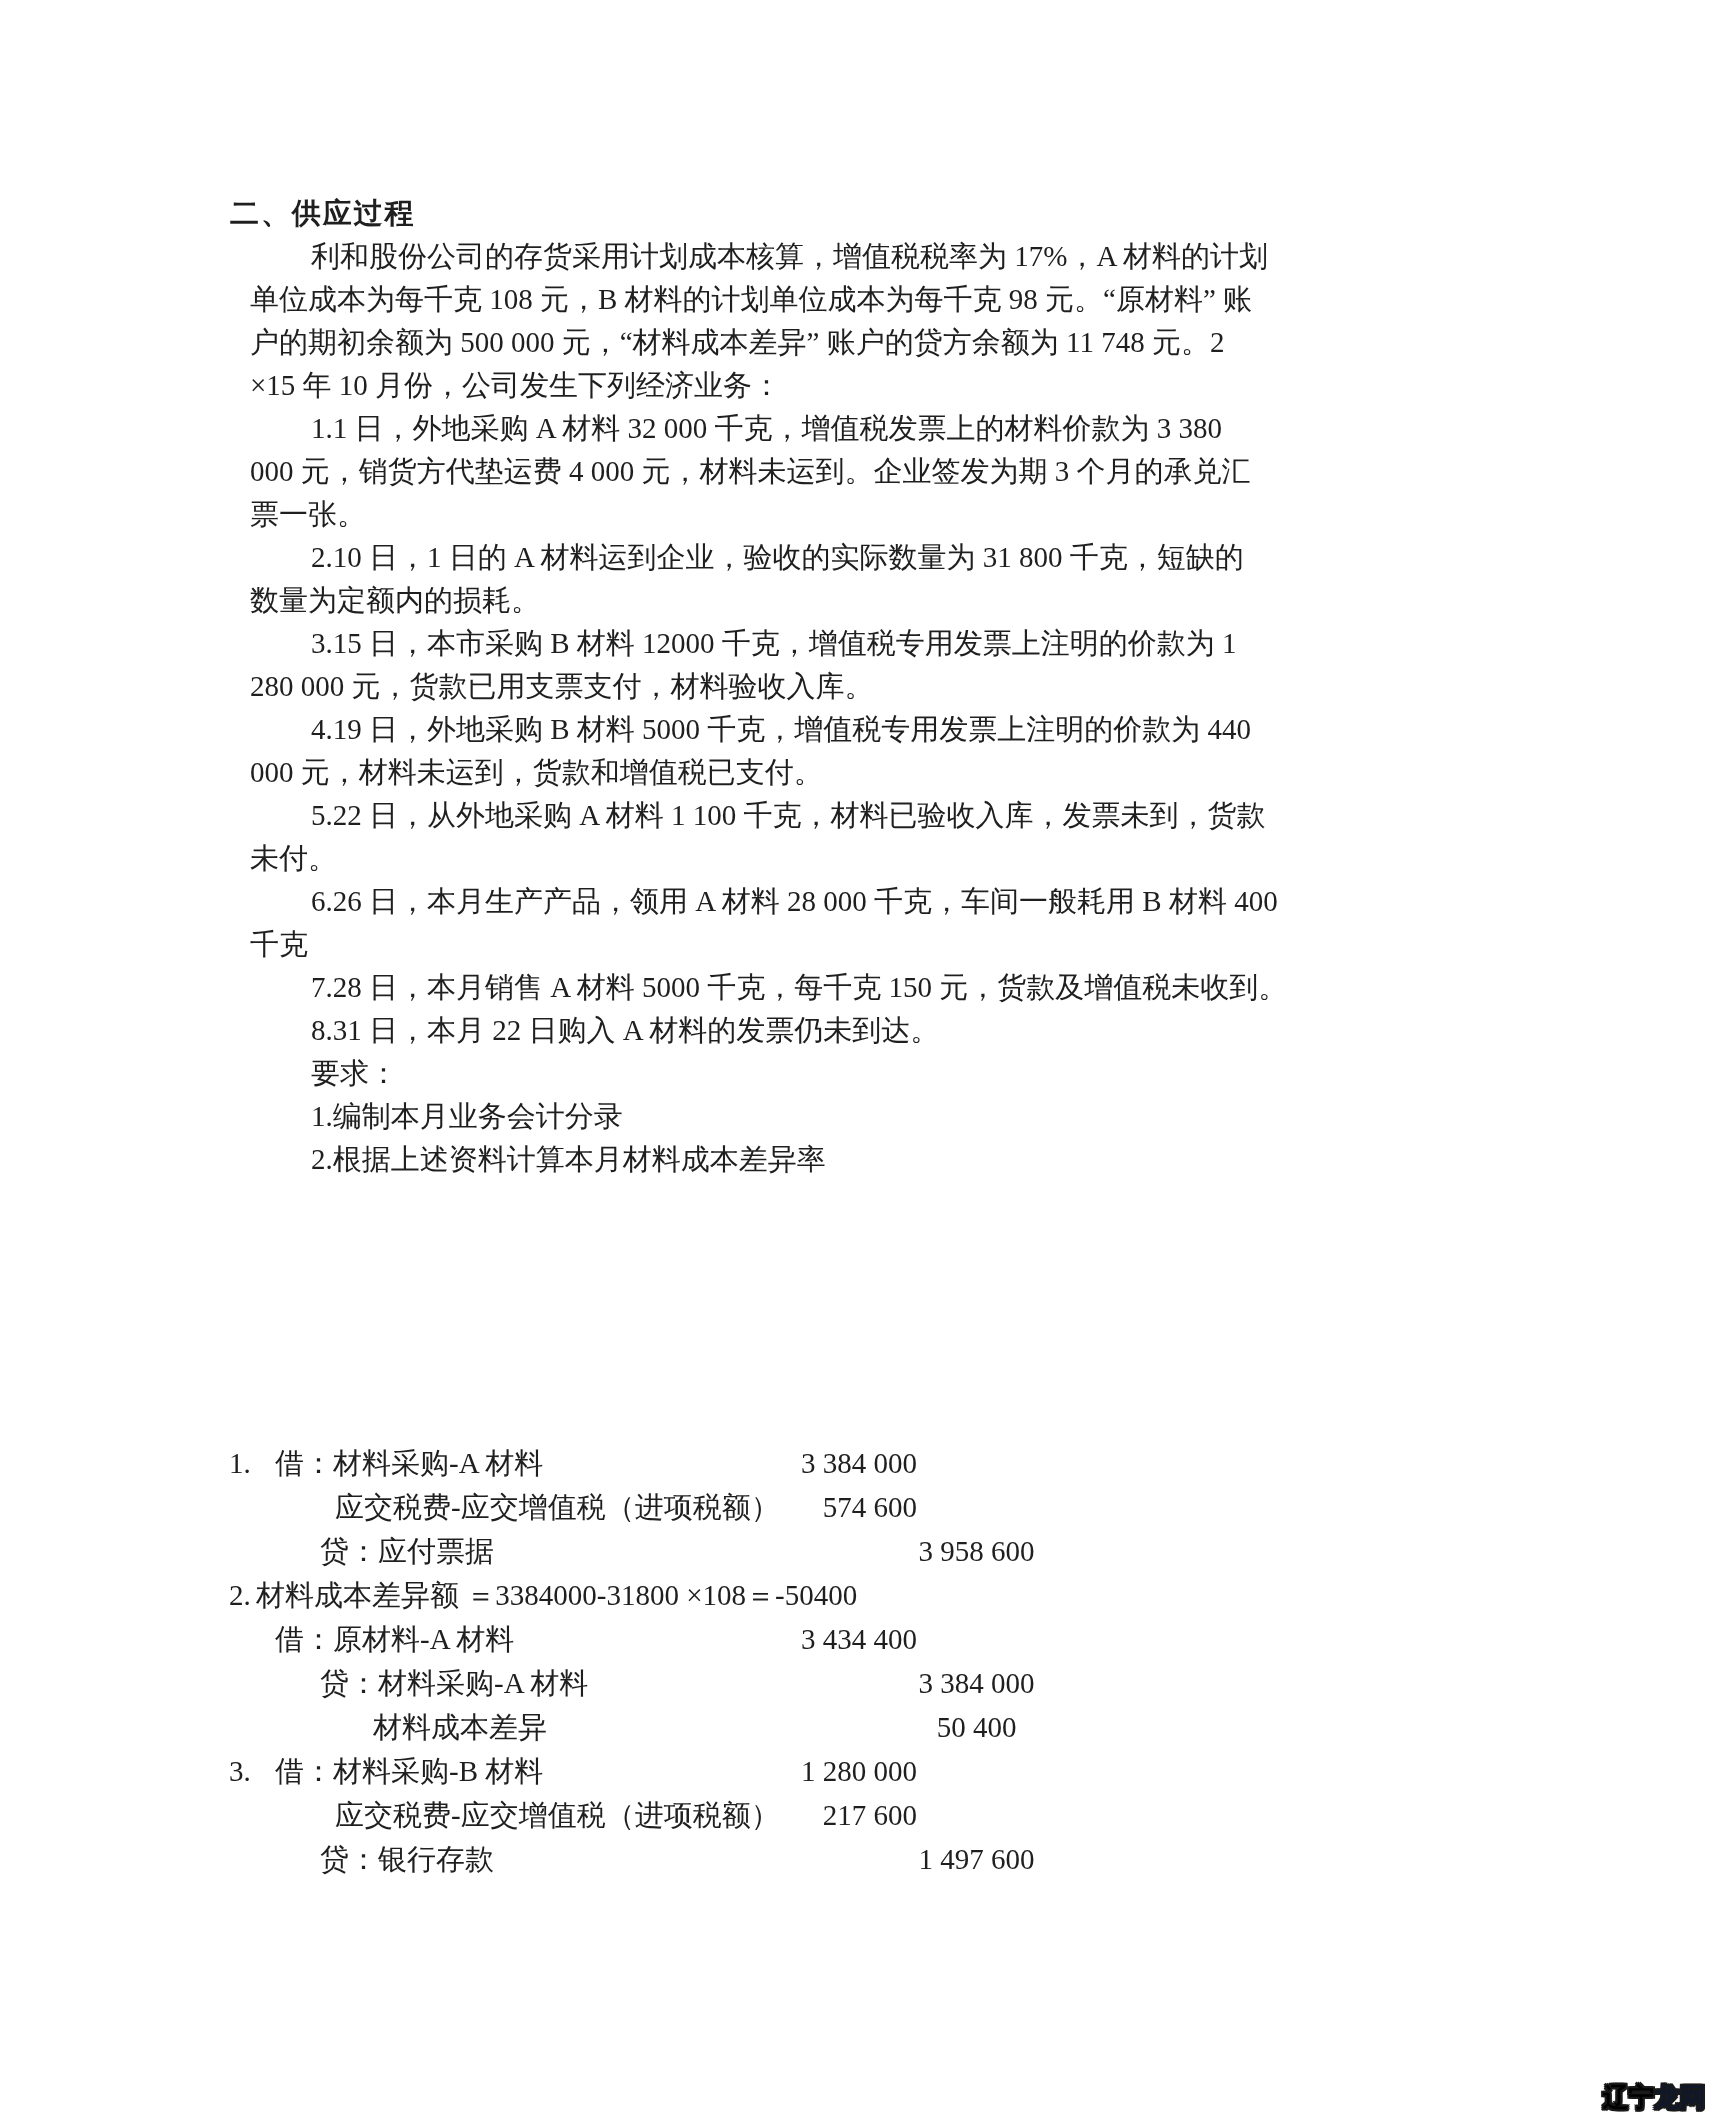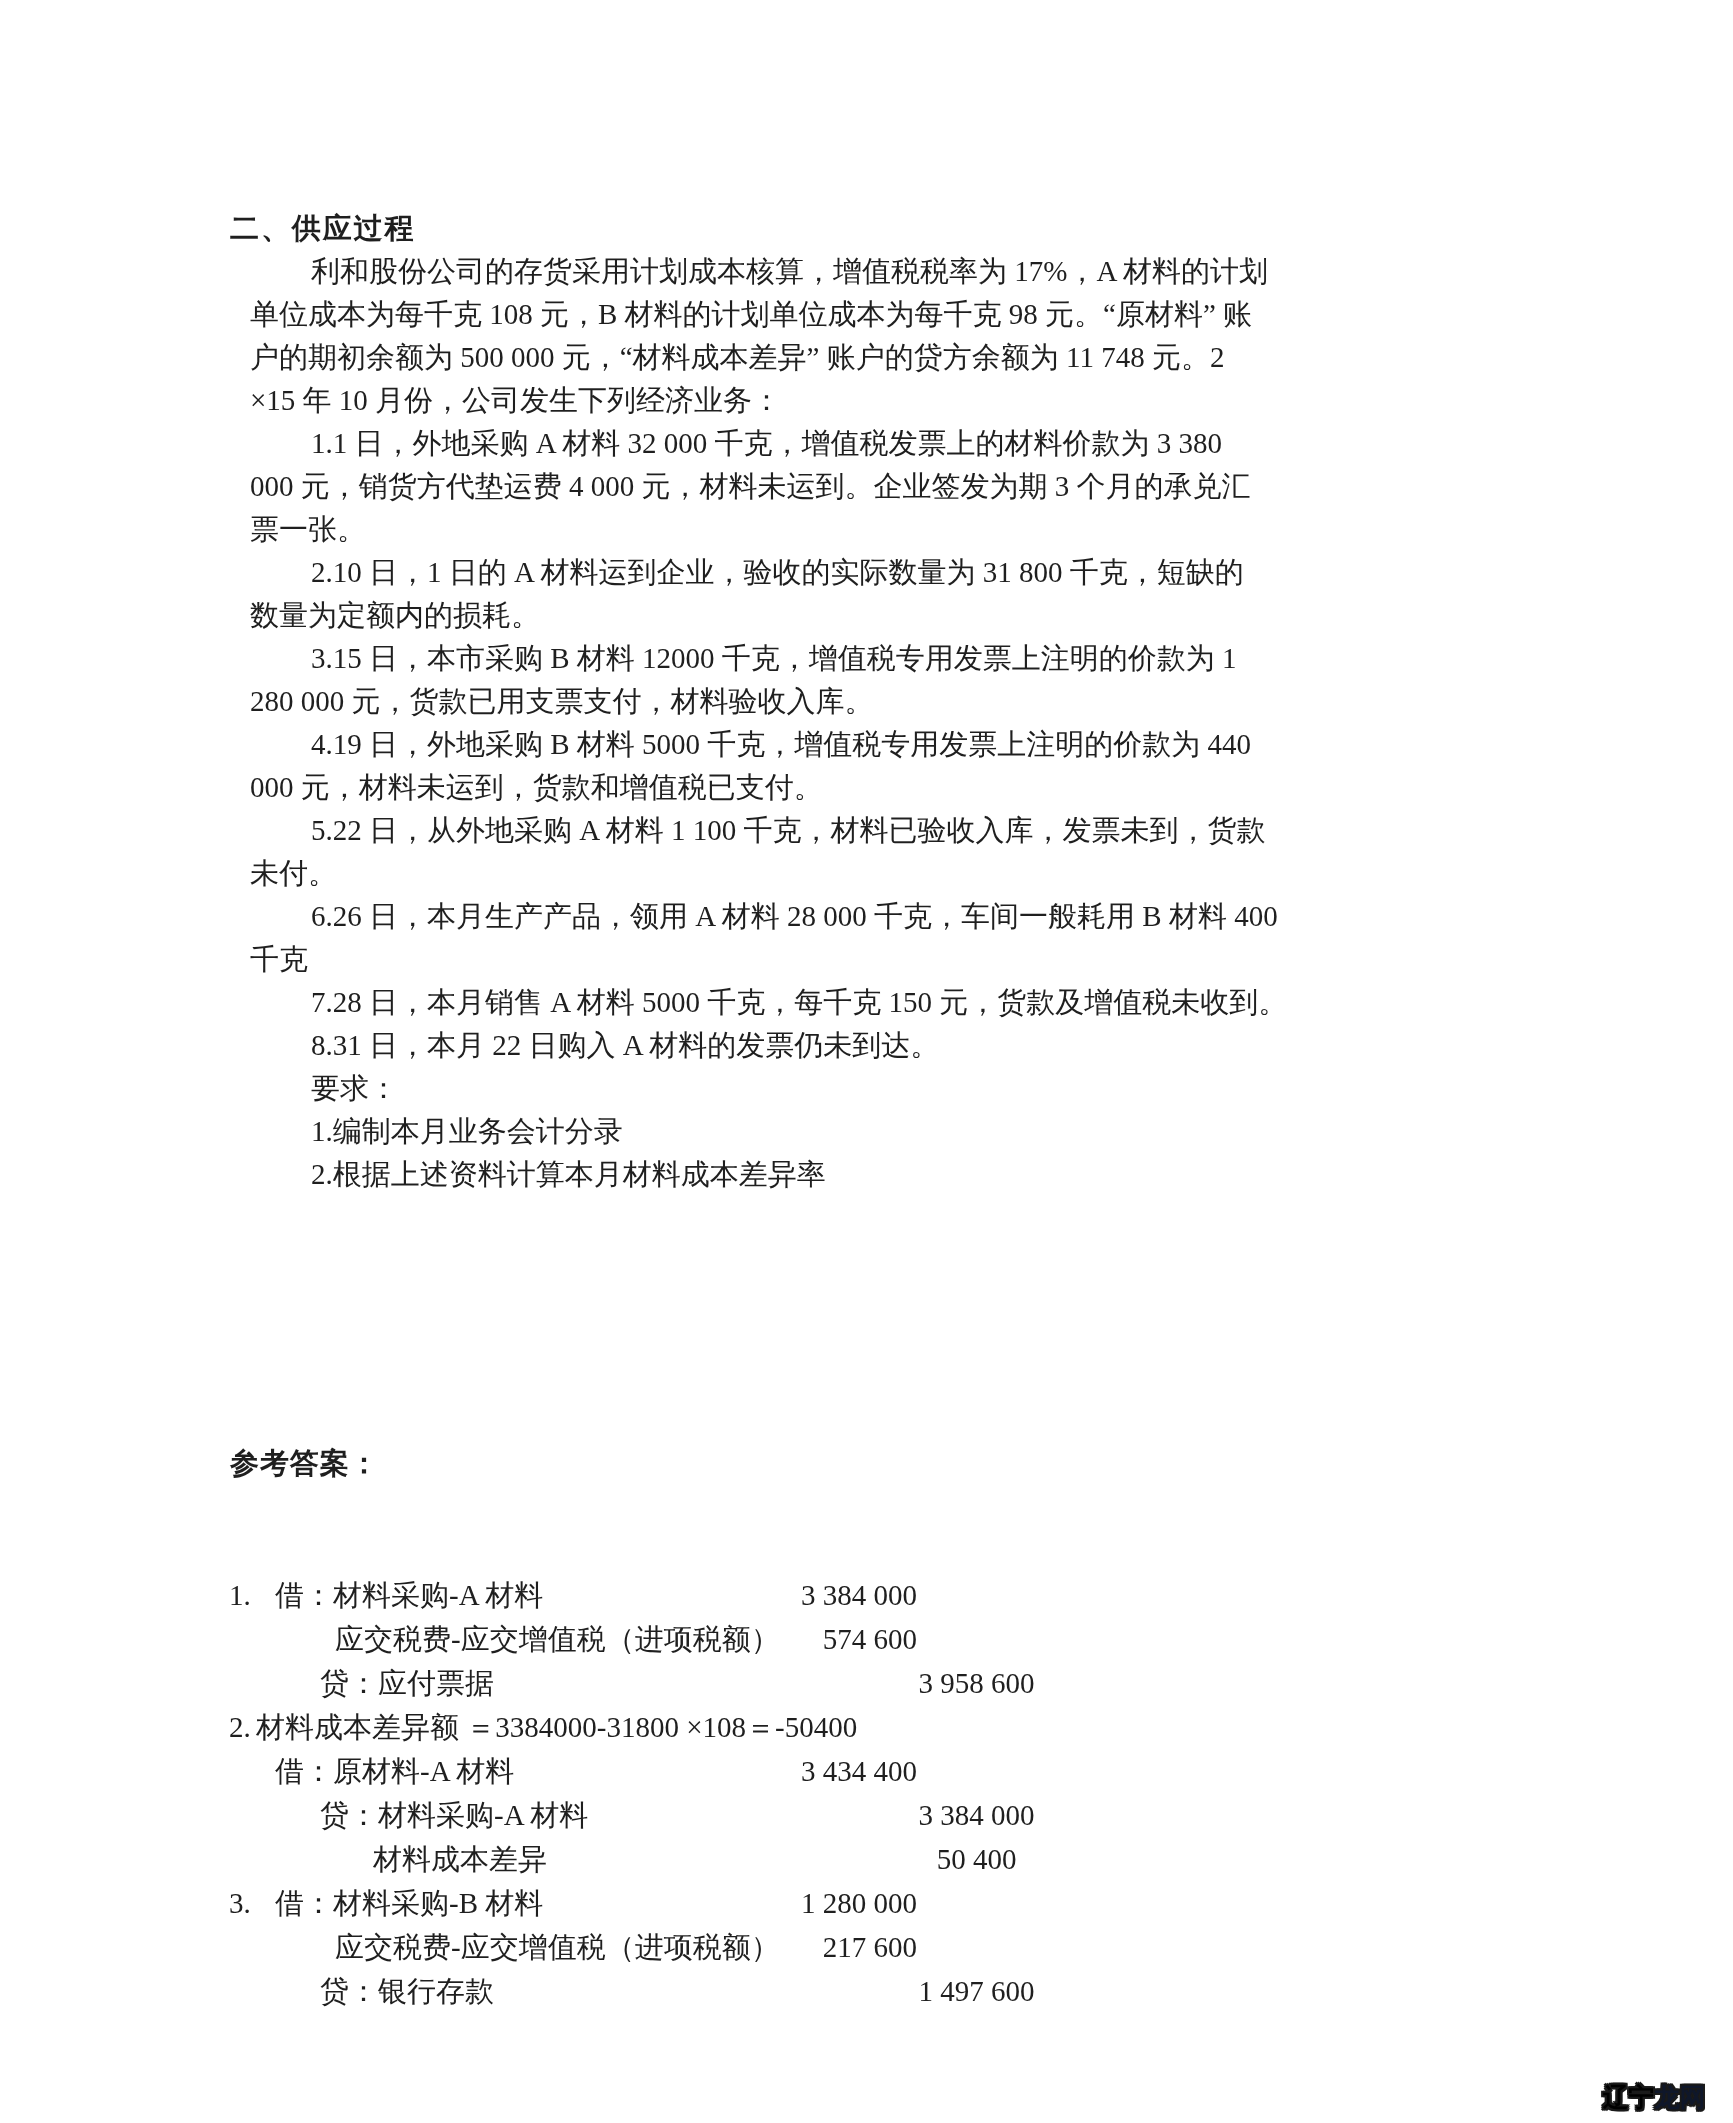--- a/index.html
+++ b/index.html
@@ -13,21 +13,21 @@
     height: 2124px;
     background: #ffffff;
     overflow: hidden;
     font-family: "Liberation Serif", "DejaVu Serif", serif;
     color: #1f1f1f;
   }
   
   .problem-block {
     position: absolute;
     left: 0;
-    top: 207px;
+    top: 192px;
     width: 1734px;
     font-size: 29px;
     line-height: 43px;
     white-space: pre;
   }
   .pline { height: 43px; }
   .pline.title { padding-left: 230px; font-weight: bold; letter-spacing: 1.9px; }
   .pline.cont  { padding-left: 230px; margin-left: 20px; }
   .pline.indent{ padding-left: 291px; margin-left: 20px; }
   
@@ -75,21 +75,20 @@
   }
 </style>
 </head>
 <body>
 
 <div class="page">
 
   <div class="problem-block" id="problem-block"><div class="pline title">二、供应过程</div><div class="pline indent">利和股份公司的存货采用计划成本核算，增值税税率为 17%，A 材料的计划</div><div class="pline cont">单位成本为每千克 108 元，B 材料的计划单位成本为每千克 98 元。“原材料” 账</div><div class="pline cont">户的期初余额为 500 000 元，“材料成本差异” 账户的贷方余额为 11 748 元。2</div><div class="pline cont">×15 年 10 月份，公司发生下列经济业务：</div><div class="pline indent">1.1 日，外地采购 A 材料 32 000 千克，增值税发票上的材料价款为 3 380</div><div class="pline cont">000 元，销货方代垫运费 4 000 元，材料未运到。企业签发为期 3 个月的承兑汇</div><div class="pline cont">票一张。</div><div class="pline indent">2.10 日，1 日的 A 材料运到企业，验收的实际数量为 31 800 千克，短缺的</div><div class="pline cont">数量为定额内的损耗。</div><div class="pline indent">3.15 日，本市采购 B 材料 12000 千克，增值税专用发票上注明的价款为 1</div><div class="pline cont">280 000 元，货款已用支票支付，材料验收入库。</div><div class="pline indent">4.19 日，外地采购 B 材料 5000 千克，增值税专用发票上注明的价款为 440</div><div class="pline cont">000 元，材料未运到，货款和增值税已支付。</div><div class="pline indent">5.22 日，从外地采购 A 材料 1 100 千克，材料已验收入库，发票未到，货款</div><div class="pline cont">未付。</div><div class="pline indent">6.26 日，本月生产产品，领用 A 材料 28 000 千克，车间一般耗用 B 材料 400</div><div class="pline cont">千克</div><div class="pline indent">7.28 日，本月销售 A 材料 5000 千克，每千克 150 元，货款及增值税未收到。</div><div class="pline indent">8.31 日，本月 22 日购入 A 材料的发票仍未到达。</div><div class="pline indent">要求：</div><div class="pline indent">1.编制本月业务会计分录</div><div class="pline indent">2.根据上述资料计算本月材料成本差异率</div></div>
 
   <div class="answers-block" id="answers-block">
-    <div class="answers-heading">参考答案：</div>
   <div class="arow"><span class="a-num">1.</span><span style="left: 275px;">借：材料采购-A 材料</span><span class="a-debit">3 384 000</span></div><div class="arow"><span style="left: 335px;">应交税费-应交增值税（进项税额）</span><span class="a-debit">574 600</span></div><div class="arow"><span style="left: 320px;">贷：应付票据</span><span class="a-credit">3 958 600</span></div><div class="arow"><span class="a-num">2.</span><span style="left: 256px;">材料成本差异额 ＝3384000-31800 ×108＝-50400</span></div><div class="arow"><span style="left: 275px;">借：原材料-A 材料</span><span class="a-debit">3 434 400</span></div><div class="arow"><span style="left: 320px;">贷：材料采购-A 材料</span><span class="a-credit">3 384 000</span></div><div class="arow"><span style="left: 373px;">材料成本差异</span><span class="a-credit">50 400</span></div><div class="arow"><span class="a-num">3.</span><span style="left: 275px;">借：材料采购-B 材料</span><span class="a-debit">1 280 000</span></div><div class="arow"><span style="left: 335px;">应交税费-应交增值税（进项税额）</span><span class="a-debit">217 600</span></div><div class="arow"><span style="left: 320px;">贷：银行存款</span><span class="a-credit">1 497 600</span></div></div>
 
   <div class="watermark">
     <span class="wm-red">辽宁</span><span class="wm-white">龙网</span>
   </div>
 
 </div>
 
 
 </body></html>

